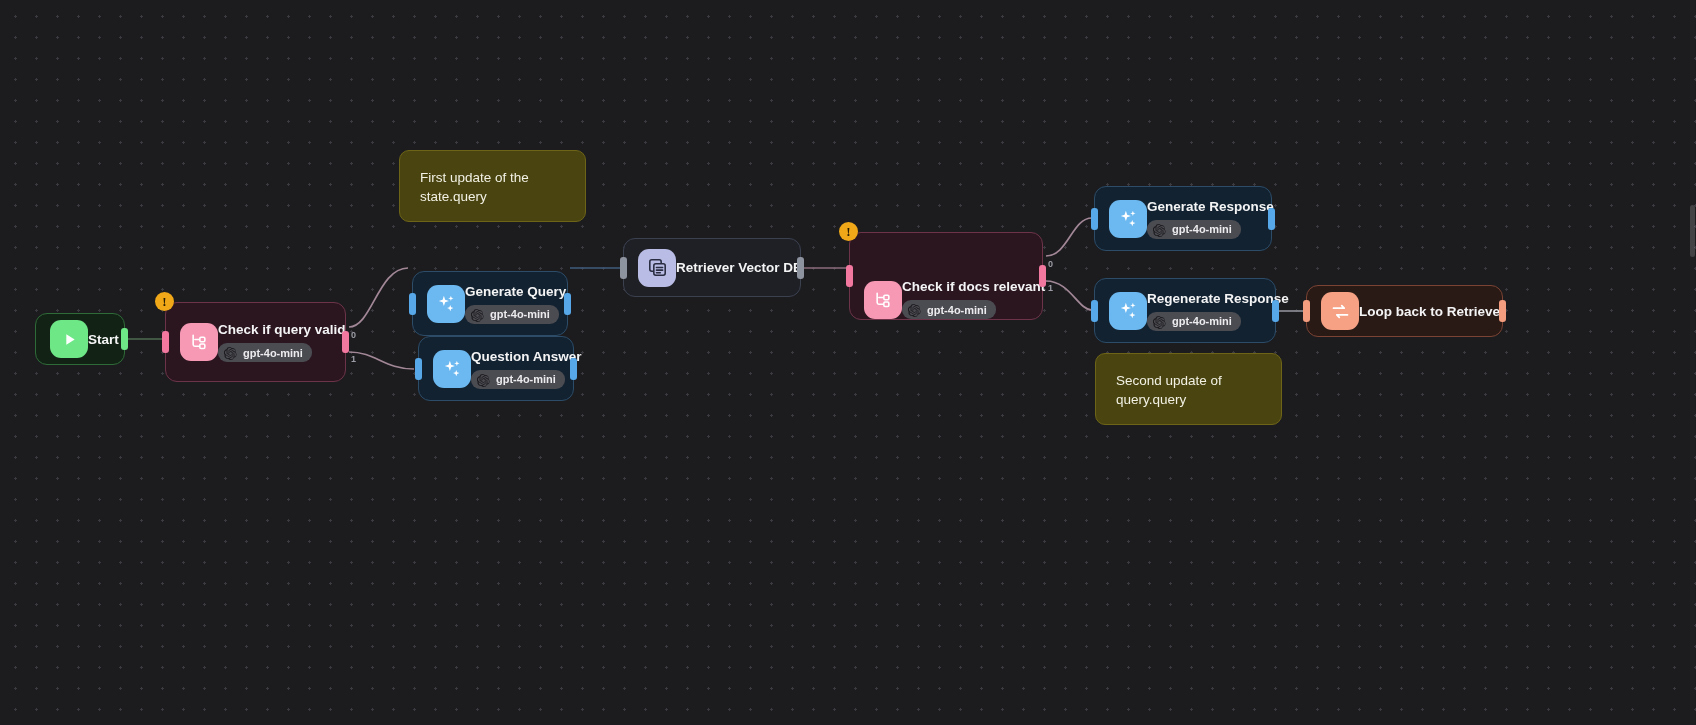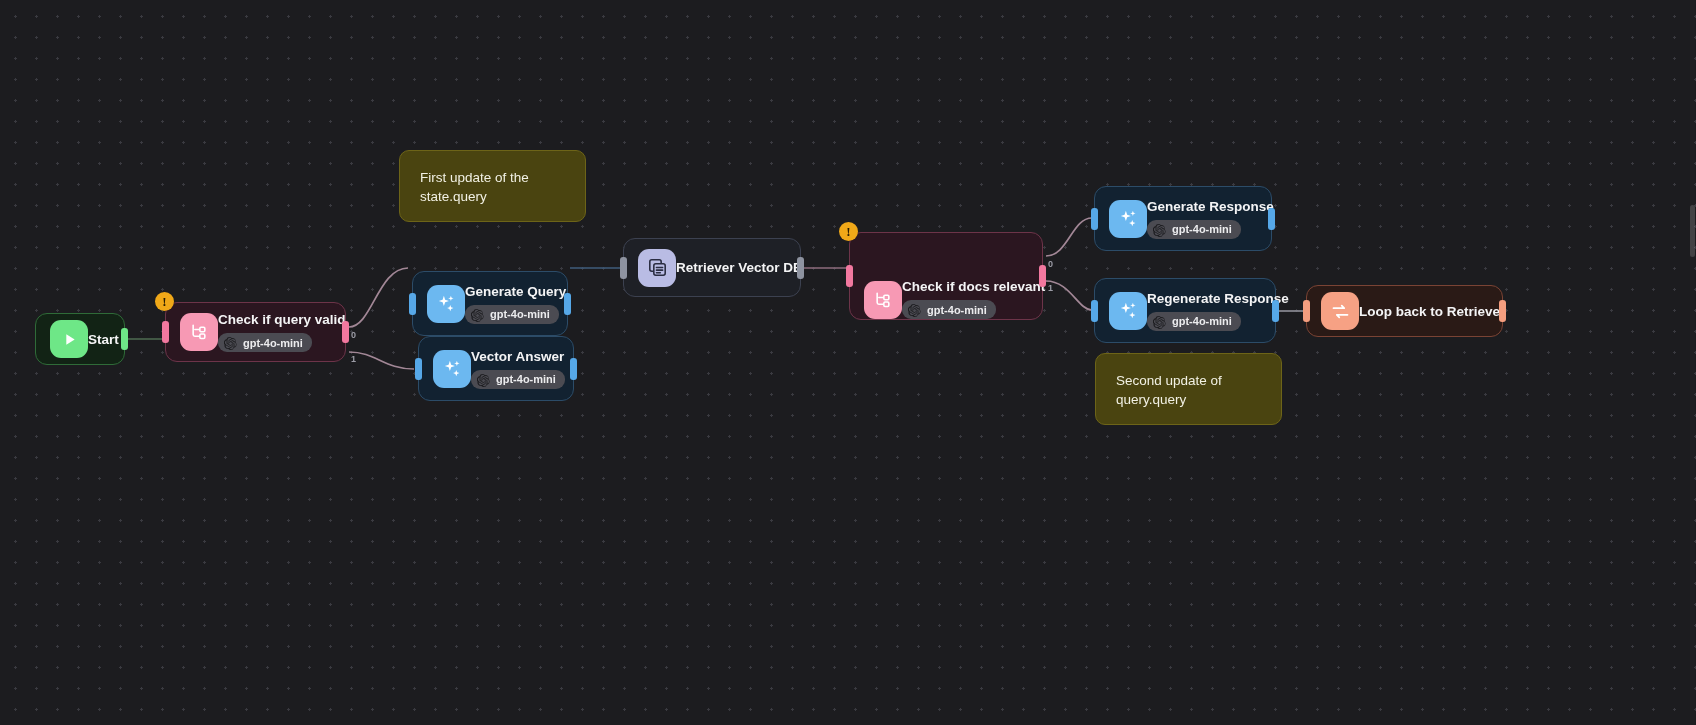--- a/index.html
+++ b/index.html
@@ -197,21 +197,21 @@
         <div class="handle right h-green"></div>
         <div class="icon" style="background: rgb(110, 231, 135);">
           <svg width="19" height="19" viewBox="0 0 24 24">
             <path d="M8 5.5 L18.5 12 L8 18.5 Z" fill="#ffffff"></path>
           </svg>
         </div>
         <div class="body">
           <div class="title">Start</div>
         </div>
       </div>
-      <div class="node theme-cond" style="left: 165px; top: 302px; width: 181px; height: 60px;">
+      <div class="node theme-cond" style="left: 165px; top: 302px; width: 181px; height: 80px;">
         <div class="handle left h-pink"></div>
         <div class="handle right h-pink"></div>
         <div class="icon" style="background: rgb(247, 153, 180);">
           <svg width="20" height="20" viewBox="0 0 24 24" fill="none" stroke="#ffffff" stroke-width="1.9" stroke-linecap="round" stroke-linejoin="round">
             <path d="M5 4 v11 a2 2 0 0 0 2 2 h5"></path>
             <path d="M7 9 h5"></path>
             <rect x="13" y="6.3" width="6" height="5.4" rx="1.4"></rect>
             <rect x="13" y="14.4" width="6" height="5.4" rx="1.4"></rect>
           </svg>
         </div>
@@ -250,21 +250,21 @@
         <div class="handle left h-blue"></div>
         <div class="handle right h-blue"></div>
         <div class="icon" style="background: rgb(108, 184, 240);">
           <svg width="21" height="21" viewBox="0 0 24 24" fill="#ffffff">
             <path d="M9 3.2 L10.45 7.6 L14.8 9.05 L10.45 10.5 L9 14.9 L7.55 10.5 L3.2 9.05 L7.55 7.6 Z"></path>
             <path d="M17 3 L17.8 5.3 L20.1 6.1 L17.8 6.9 L17 9.2 L16.2 6.9 L13.9 6.1 L16.2 5.3 Z"></path>
             <path d="M16.3 13.6 L17.25 16.3 L19.95 17.25 L17.25 18.2 L16.3 20.9 L15.35 18.2 L12.65 17.25 L15.35 16.3 Z"></path>
           </svg>
         </div>
         <div class="body">
-          <div class="title">Vector Answer</div>
+          <div class="title">Question Answer</div>
           <div class="model-pill">
             <span class="oai"><svg width="13" height="13" viewBox="0 0 24 24">
                 <path fill="#1c1c1f" d="M21.6 9.9a5.9 5.9 0 0 0-.5-4.9 6 6 0 0 0-6.4-2.9A5.9 5.9 0 0 0 10.2.2a6 6 0 0 0-5.7 4.1 5.9 5.9 0 0 0-4 2.9 6 6 0 0 0 .7 7 5.9 5.9 0 0 0 .5 4.9 6 6 0 0 0 6.4 2.9 5.9 5.9 0 0 0 4.5 2 6 6 0 0 0 5.7-4.2 5.9 5.9 0 0 0 4-2.8 6 6 0 0 0-.7-7zM13.3 22.4a4.5 4.5 0 0 1-2.9-1l.1-.1 4.8-2.8a.8.8 0 0 0 .4-.7v-6.8l2 1.2v5.6a4.5 4.5 0 0 1-4.4 4.6zM3.7 18.3a4.4 4.4 0 0 1-.5-3l.1.1 4.8 2.8a.8.8 0 0 0 .8 0l5.9-3.4v2.3l-4.9 2.9a4.5 4.5 0 0 1-6.1-1.6zM2.4 7.9a4.5 4.5 0 0 1 2.3-2v5.7a.8.8 0 0 0 .4.7l5.9 3.4-2 1.2-4.8-2.8a4.5 4.5 0 0 1-1.7-6.1zm16.7 3.9-5.9-3.5 2-1.1 4.8 2.8a4.5 4.5 0 0 1-.7 8.1v-5.7a.8.8 0 0 0-.4-.7zm2-3-.1-.1-4.8-2.8a.8.8 0 0 0-.8 0L9.5 9.3V7l4.9-2.8a4.5 4.5 0 0 1 6.7 4.7zM8.4 12.9l-2-1.2V6.1a4.5 4.5 0 0 1 7.4-3.5l-.1.1-4.8 2.8a.8.8 0 0 0-.4.7zm1.1-2.3L12 9.1l2.7 1.5v3L12 15.1l-2.7-1.5z"></path>
               </svg></span>
             <span class="mlabel">gpt-4o-mini</span>
           </div>
         </div>
       </div>
       <div class="node theme-tool" style="left: 623px; top: 238px; width: 178px; height: 59px;">
         <div class="handle left h-grey"></div>

